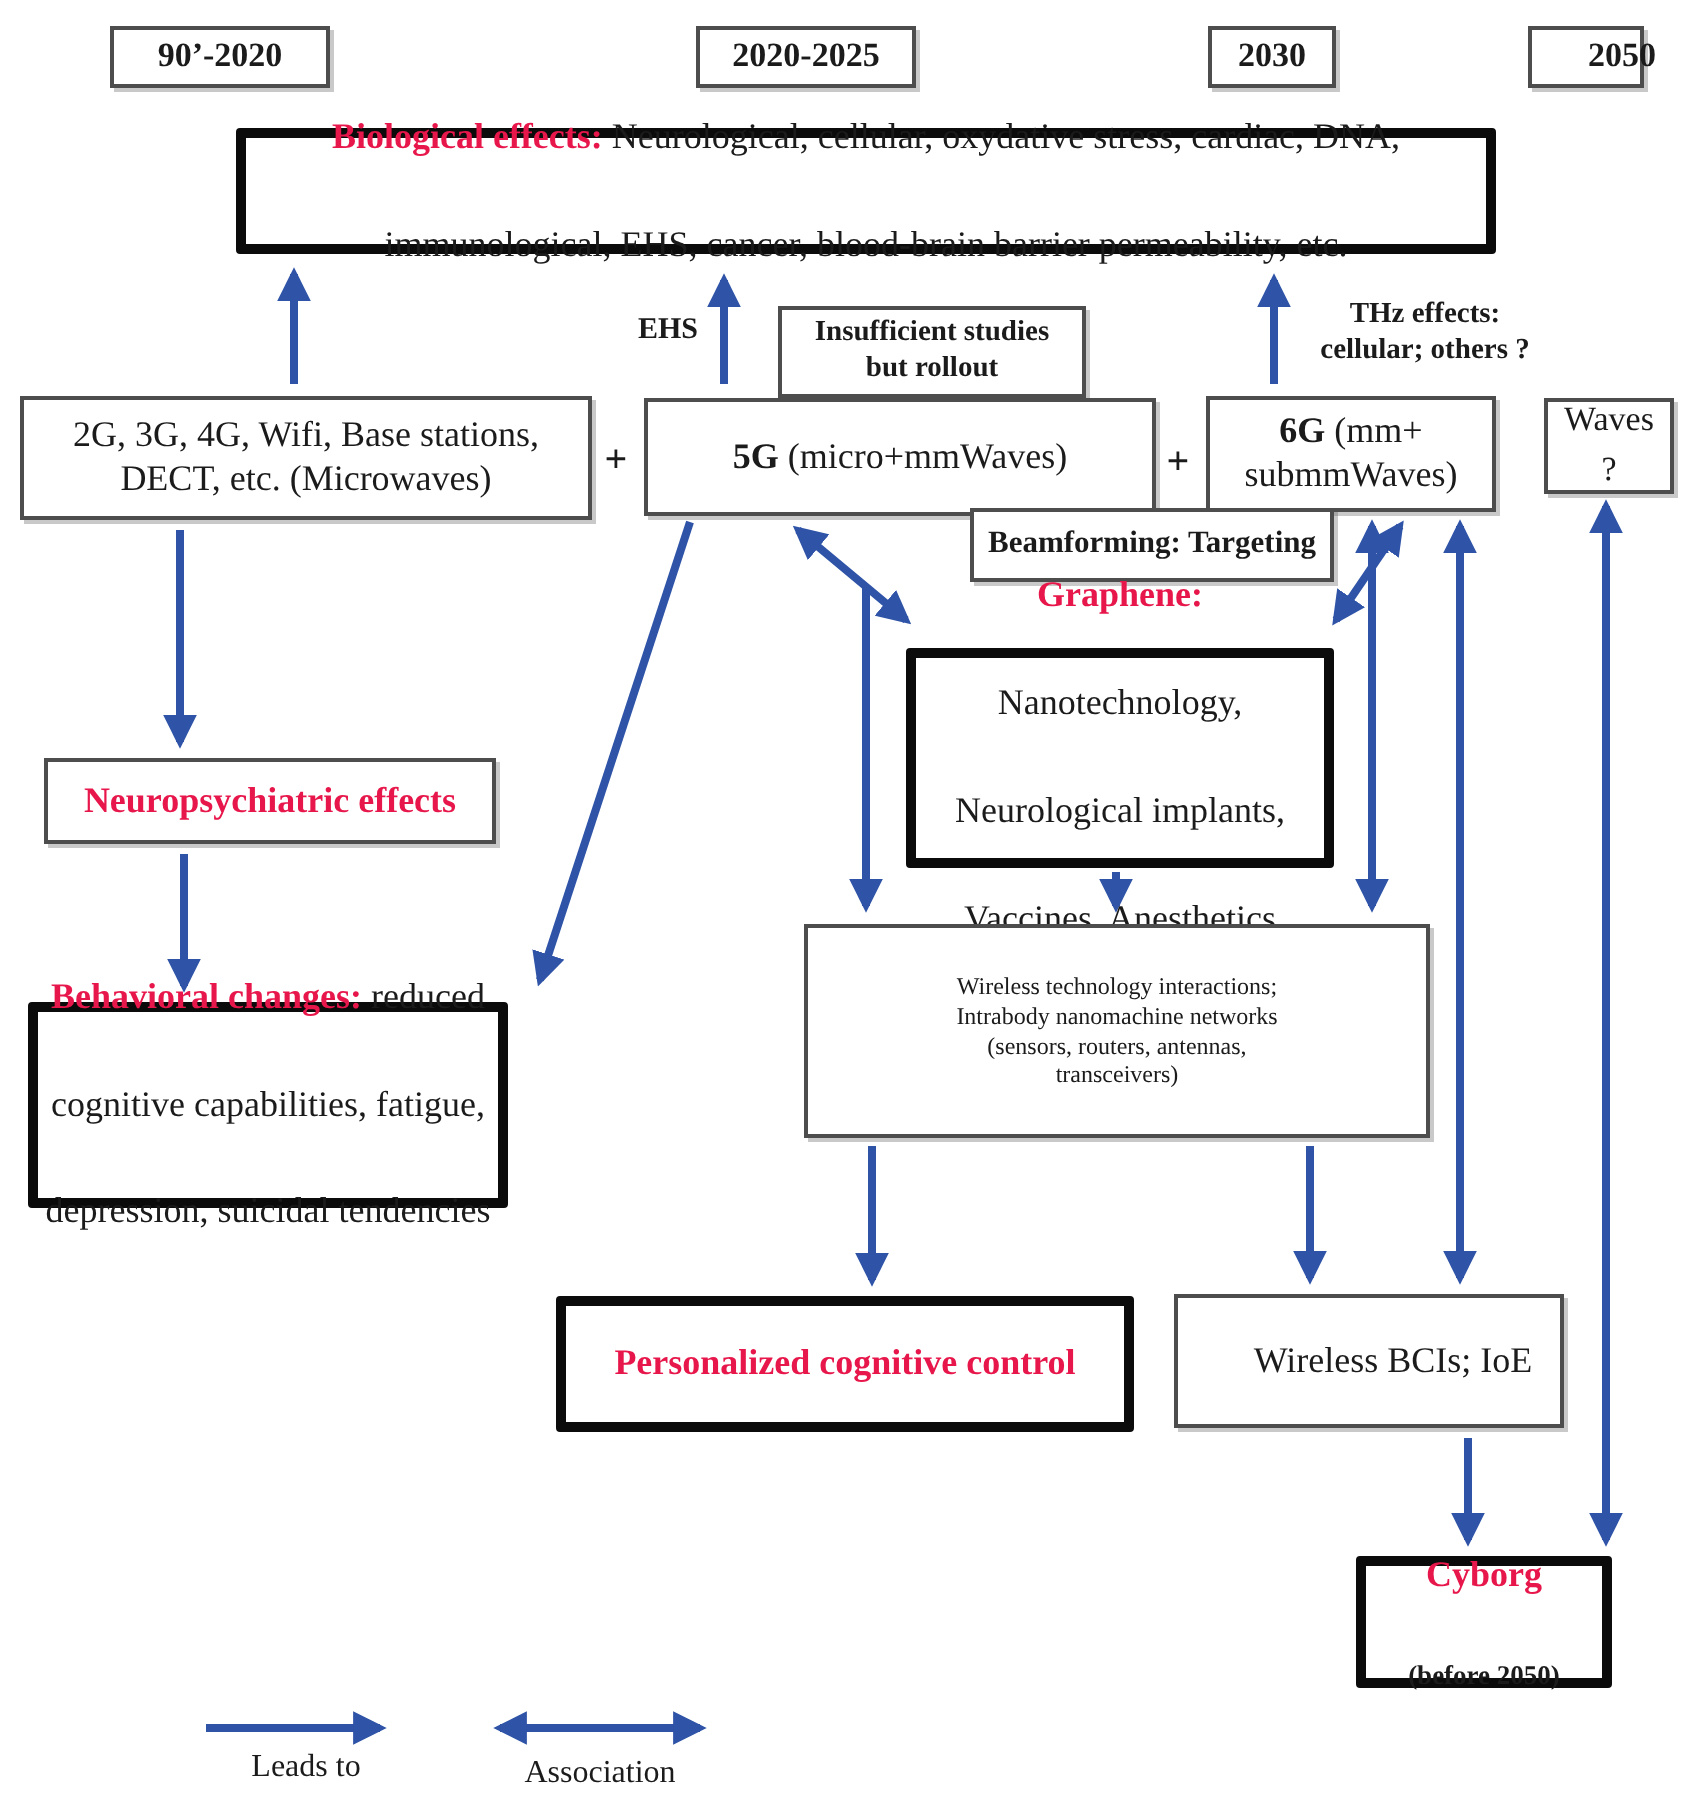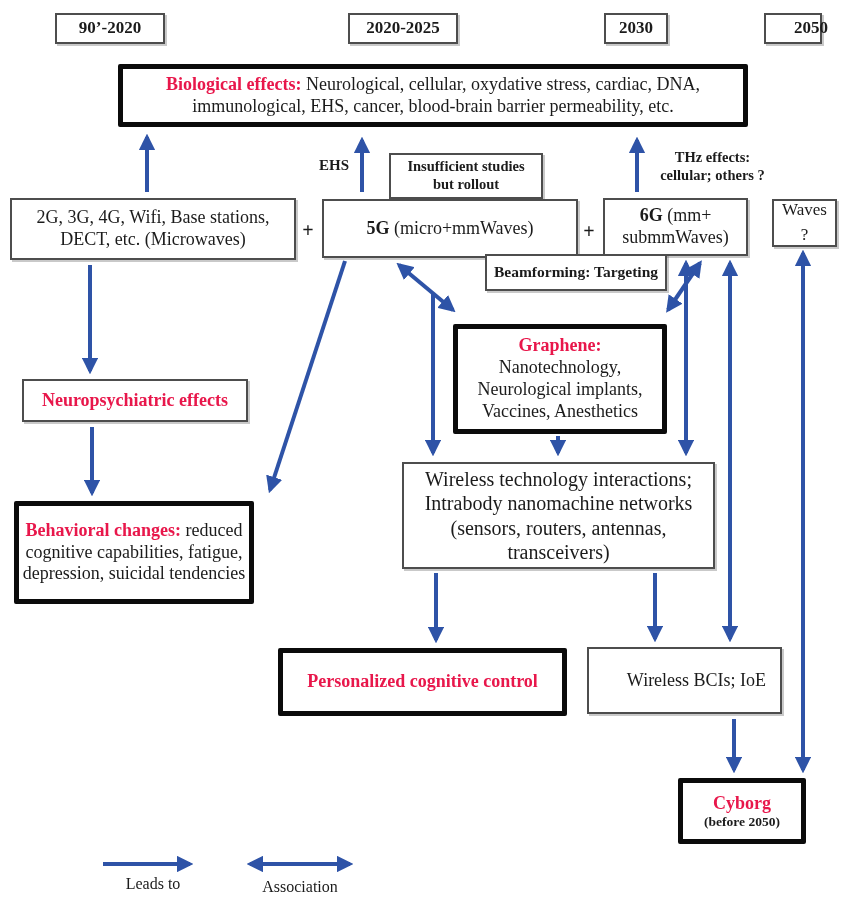--- a/index.html
+++ b/index.html
@@ -7,28 +7,28 @@
     position:relative;width:850px;height:906px;background:#ffffff;
     font-family:"Liberation Serif","DejaVu Serif",serif;color:#1b1b1b;overflow:hidden;
   }
   #arrowlayer{position:absolute;left:0;top:0;width:850px;height:906px;pointer-events:none;}
   .box{
     position:absolute;background:#ffffff;display:flex;flex-direction:column;
     justify-content:center;align-items:center;text-align:center;line-height:1.22;
     box-sizing:border-box;
   }
   .thin{border:2px solid #4d4d4d;box-shadow:2px 2px 0 rgba(100,100,100,0.35);}
-  .thick{border:5px solid #0b0b0b;border-radius:2px;}
+  .thick{border:5px solid #0b0b0b;border-radius:2px;gap:32px;}
   .tl{font-weight:bold;font-size:17px;}
   .red{color:#e8174b;}
   .bold{font-weight:bold;}
   .lbl{position:absolute;background:transparent;text-align:center;line-height:1.25;}
   .sm{font-size:14.5px;font-weight:bold;}
   .f18{font-size:18px;}
-  .f17{font-size:20px;}
+  .f17{font-size:12px;}
   .legend-label{position:absolute;font-size:16px;}
 </style>
 </head>
 <body>
 
 <div id="canvas">
 
   <svg id="arrowlayer" viewBox="0 0 850 906">
     <defs>
       <marker id="ah" viewBox="0 0 10 10" refX="8" refY="5" markerWidth="4.2" markerHeight="4.2" orient="auto-start-reverse">

